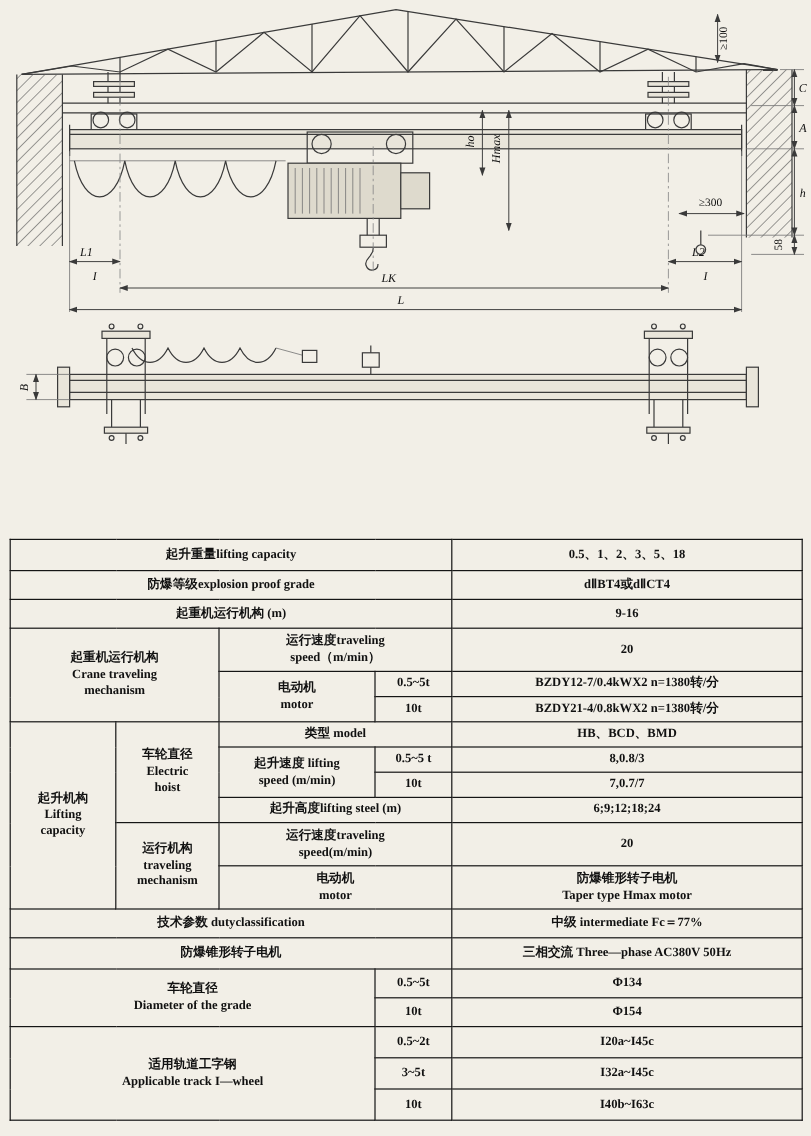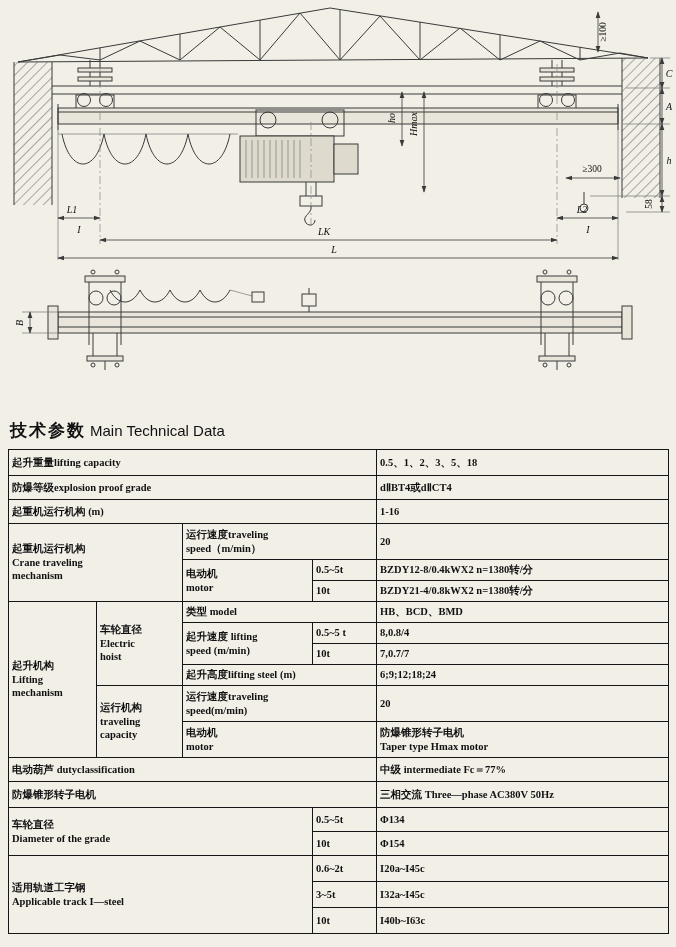--- a/index.html
+++ b/index.html
@@ -2,21 +2,21 @@
 <html><head>
 <meta charset="utf-8">
 <style>
   html,body{margin:0;padding:0;background:#ffffff;}
   .page{position:relative;width:676px;height:947px;background:#f2efe7;font-family:"Liberation Serif",serif;overflow:hidden;}
   .drawing-wrap{position:absolute;top:0;left:0;width:676px;height:415px;}
   .heading{position:absolute;top:419px;left:10px;color:#111;white-space:nowrap;}
   .heading .cn{font-weight:bold;font-size:17px;letter-spacing:2px;font-family:"Liberation Sans",sans-serif;}
   .heading .en{font-size:15px;font-family:"Liberation Sans",sans-serif;}
   table.spec{position:absolute;top:449px;left:8px;width:660px;border-collapse:collapse;table-layout:fixed;}
-  table.spec td{border:1px solid #151515;text-align:left;vertical-align:middle;
+  table.spec td{border:1px solid #151515;text-align:center;vertical-align:middle;
     font-size:10.5px;font-weight:bold;color:#111;padding:1px 3px;line-height:1.3;white-space:pre-line;}
   tr.h22{height:21px} tr.h24{height:24px} tr.h26{height:26px} tr.h38{height:36px}
   
   .ln{stroke:#3a3a3a;fill:none;stroke-width:1;}
   .fillp{fill:#e9e5da;stroke:#3a3a3a;stroke-width:1;}
   .fillb{fill:#dedacd;stroke:#3a3a3a;stroke-width:1;}
   .thin{stroke:#777;fill:none;stroke-width:0.7;}
   .cl{stroke:#888;fill:none;stroke-width:0.7;stroke-dasharray:8 3 2 3;}
   .dim{stroke:#3a3a3a;fill:none;stroke-width:0.8;}
   text.dimtxt{font-family:"Liberation Serif",serif;font-size:10px;font-style:italic;fill:#111;}
@@ -243,124 +243,120 @@
 
     <g>
       <line x1="22" y1="312" x2="58" y2="312" class="thin"></line>
       <line x1="22" y1="333" x2="58" y2="333" class="thin"></line>
       <line x1="30" y1="312" x2="30" y2="333" class="dim" marker-start="url(#ar)" marker-end="url(#ar)"></line>
       <text class="dimtxt" transform="rotate(-90 23 323)" x="23" y="323" text-anchor="middle">B</text>
     </g>
   </svg>
   </div>
 
-  <div class="heading">
-    <span class="cn">技术参数</span>
-    <span class="en">Main Technical Data</span>
-  </div>
 
   <table class="spec">
     <colgroup>
       <col style="width:88px">
         <col style="width:86px">
         <col style="width:130px">
         <col style="width:64px">
         <col style="width:292px">
     </colgroup>
     <tbody>
       <tr class="h26">
         <td colspan="4">起升重量lifting capacity</td>
         <td>0.5、1、2、3、5、18</td>
       </tr>
       <tr class="h24">
         <td colspan="4">防爆等级explosion proof grade</td>
         <td>dⅡBT4或dⅡCT4</td>
       </tr>
       <tr class="h24">
         <td colspan="4">起重机运行机构 (m)</td>
-        <td>1-16</td>
+        <td>9-16</td>
       </tr>
       <tr class="h38">
         <td colspan="2" rowspan="3">起重机运行机构
 Crane traveling
 mechanism</td>
         <td colspan="2">运行速度traveling
 speed（m/min）</td>
         <td>20</td>
       </tr>
       <tr class="h22">
         <td rowspan="2">电动机
 motor</td>
         <td>0.5~5t</td>
-        <td>BZDY12-8/0.4kWX2  n=1380转/分</td>
+        <td>BZDY12-7/0.4kWX2  n=1380转/分</td>
       </tr>
       <tr class="h22">
         <td>10t</td>
         <td>BZDY21-4/0.8kWX2  n=1380转/分</td>
       </tr>
       <tr class="h22">
         <td rowspan="6">起升机构
 Lifting
-mechanism</td>
+capacity</td>
         <td rowspan="4">车轮直径
 Electric
 hoist</td>
         <td colspan="2">类型  model</td>
         <td>HB、BCD、BMD</td>
       </tr>
       <tr class="h22">
         <td rowspan="2">起升速度 lifting
 speed (m/min)</td>
         <td>0.5~5 t</td>
-        <td>8,0.8/4</td>
+        <td>8,0.8/3</td>
       </tr>
       <tr class="h22">
         <td>10t</td>
         <td>7,0.7/7</td>
       </tr>
       <tr class="h22">
         <td colspan="2">起升高度lifting steel (m)</td>
         <td>6;9;12;18;24</td>
       </tr>
       <tr class="h38">
         <td rowspan="2">运行机构
 traveling
-capacity</td>
+mechanism</td>
         <td colspan="2">运行速度traveling
 speed(m/min)</td>
         <td>20</td>
       </tr>
       <tr class="h38">
         <td colspan="2">电动机
 motor</td>
         <td>防爆锥形转子电机
 Taper type Hmax motor</td>
       </tr>
       <tr class="h24">
-        <td colspan="4">电动葫芦 dutyclassification</td>
+        <td colspan="4">技术参数 dutyclassification</td>
         <td>中级 intermediate Fc＝77%</td>
       </tr>
       <tr class="h26">
         <td colspan="4">防爆锥形转子电机</td>
         <td>三相交流  Three—phase AC380V 50Hz</td>
       </tr>
       <tr class="h24">
         <td colspan="3" rowspan="2">车轮直径
 Diameter of the grade</td>
         <td>0.5~5t</td>
         <td>Φ134</td>
       </tr>
       <tr class="h24">
         <td>10t</td>
         <td>Φ154</td>
       </tr>
       <tr class="h26">
         <td colspan="3" rowspan="3">适用轨道工字钢
-Applicable track I—steel</td>
-        <td>0.6~2t</td>
+Applicable track I—wheel</td>
+        <td>0.5~2t</td>
         <td>I20a~I45c</td>
       </tr>
       <tr class="h26">
         <td>3~5t</td>
         <td>I32a~I45c</td>
       </tr>
       <tr class="h26">
         <td>10t</td>
         <td>I40b~I63c</td>
       </tr>

